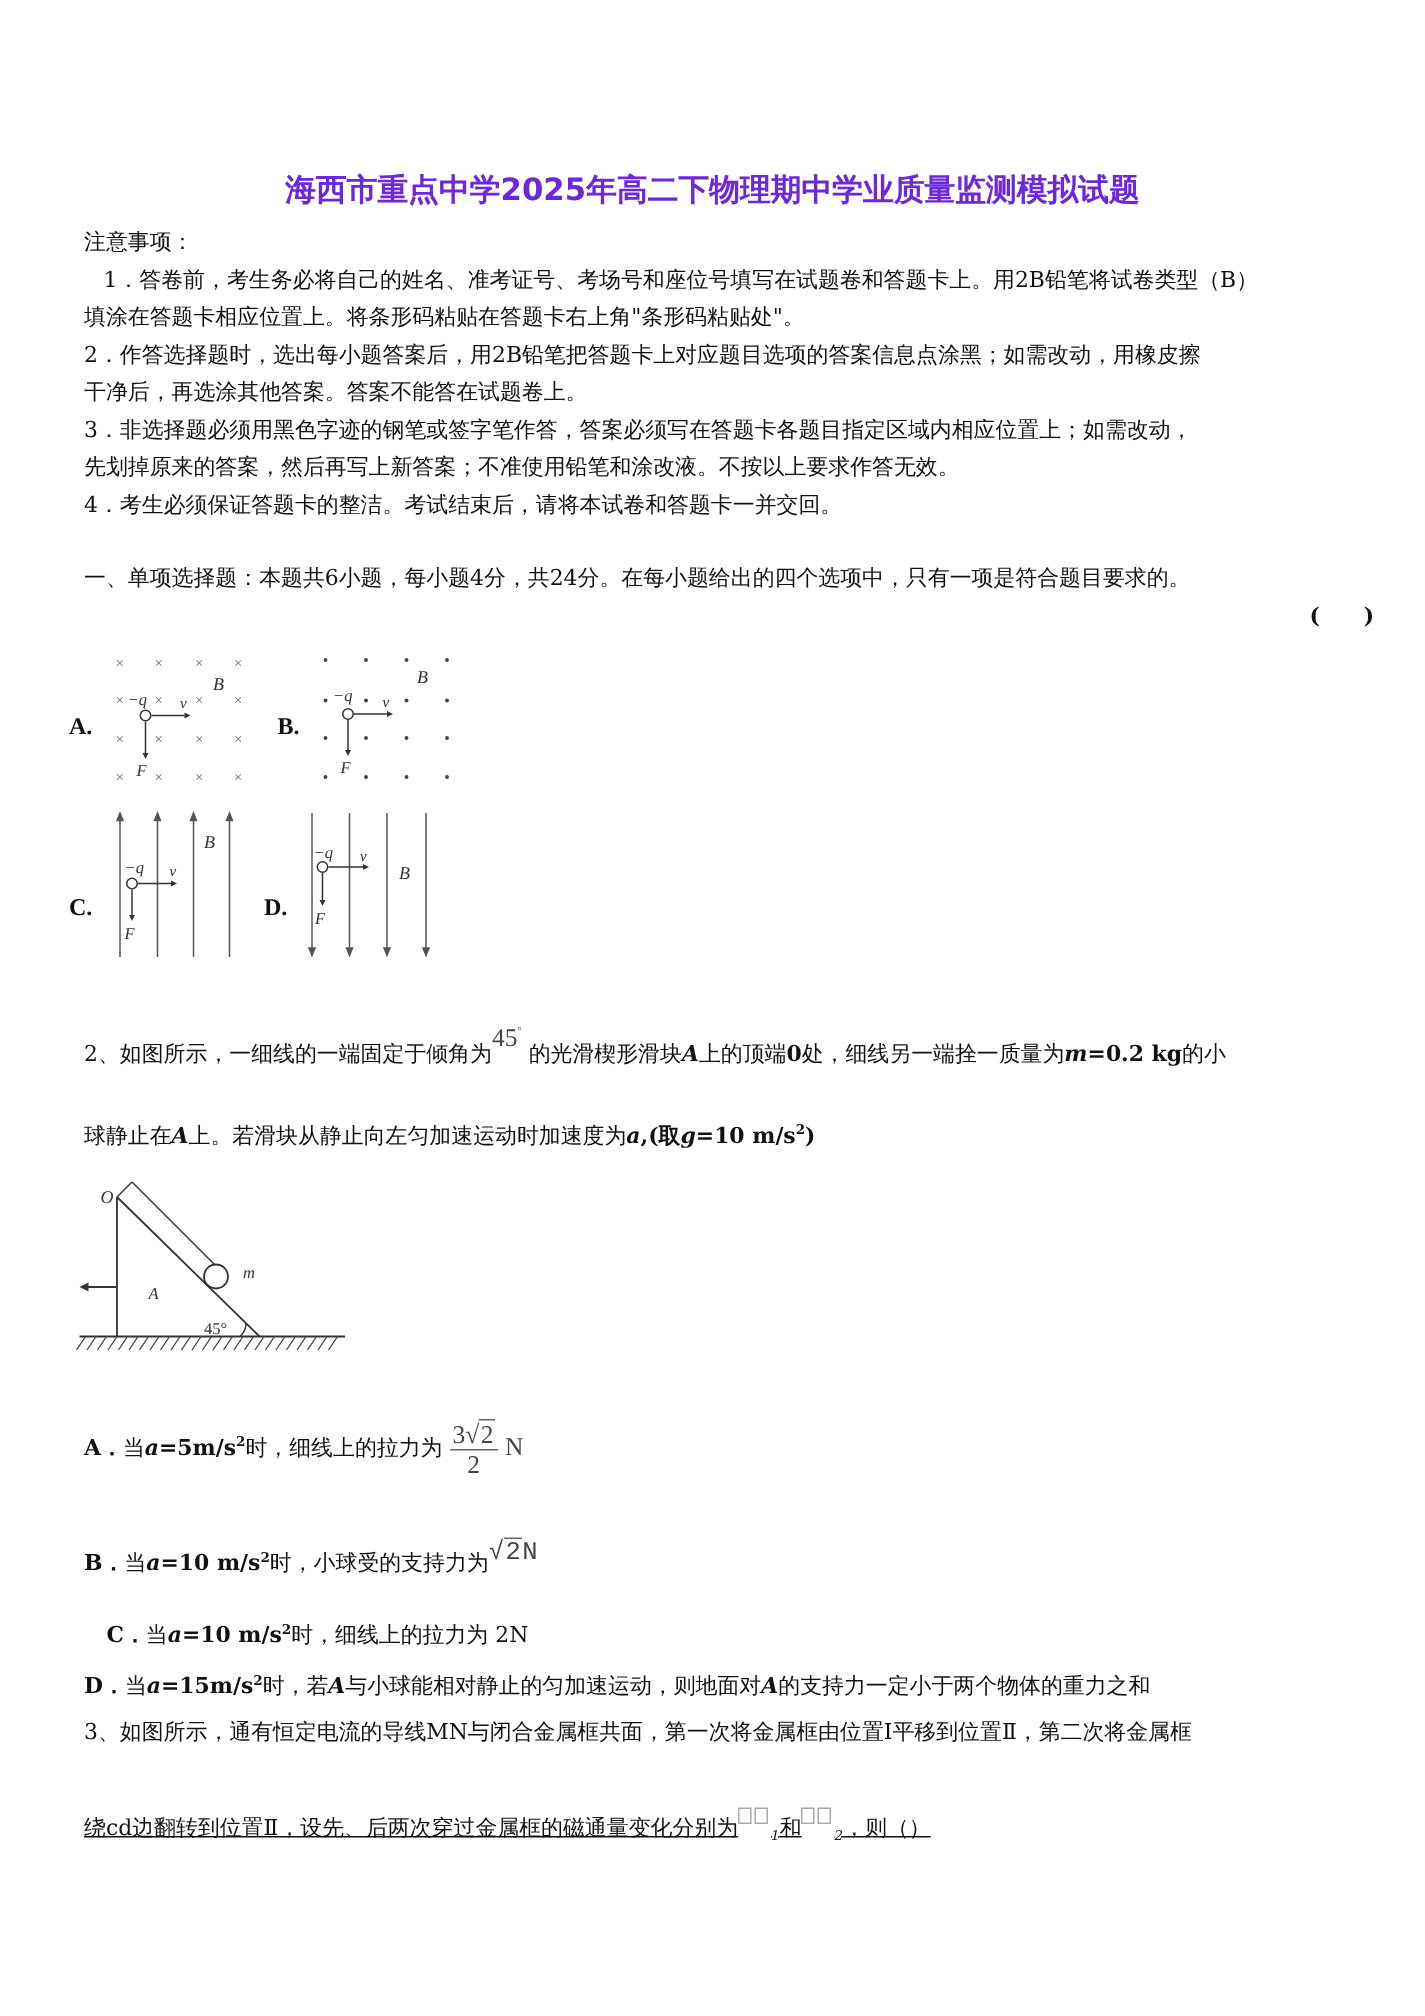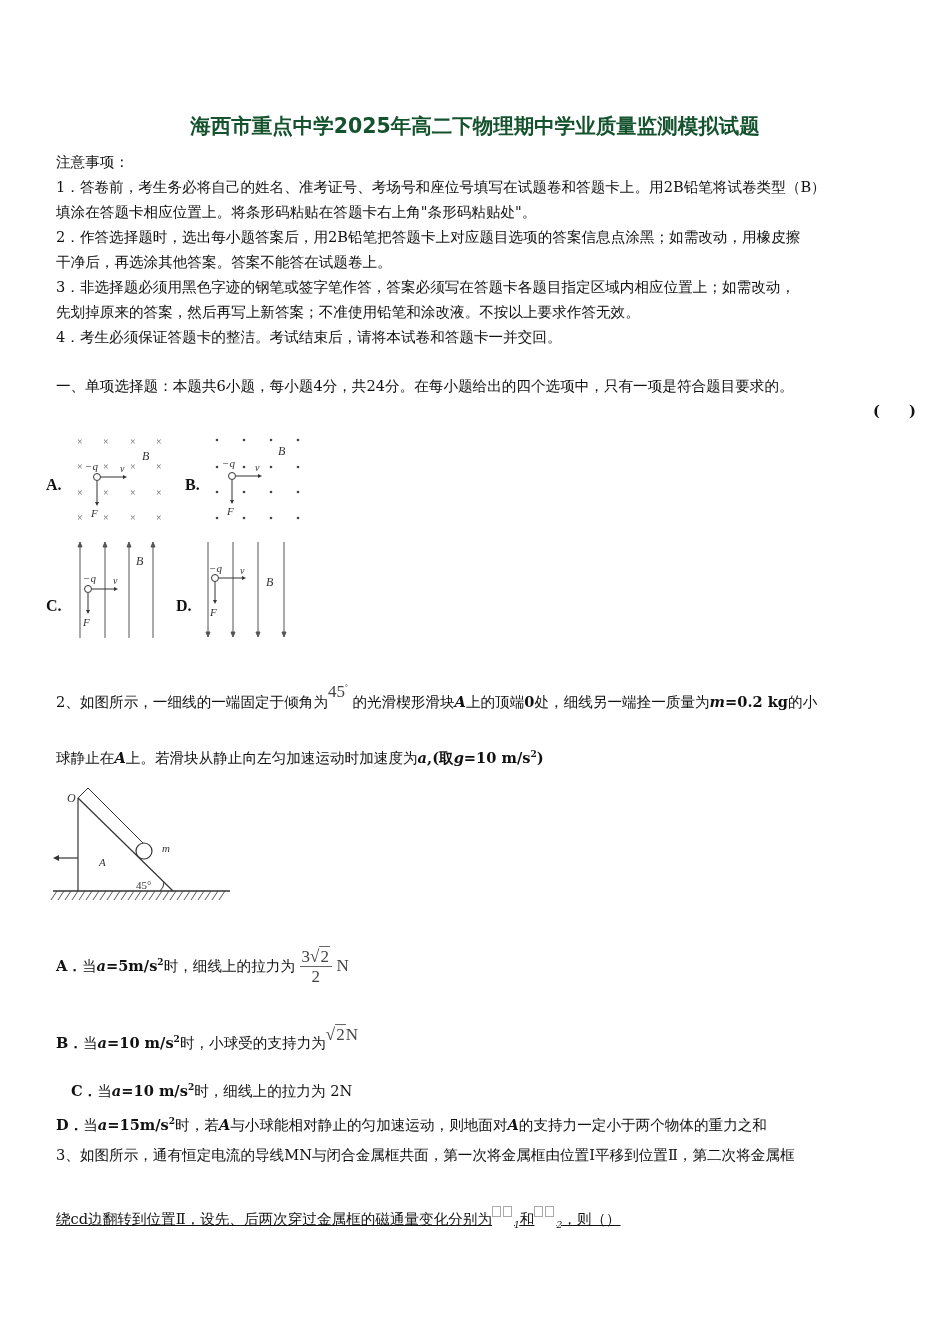--- a/index.html
+++ b/index.html
@@ -1,21 +1,21 @@
 <!DOCTYPE html>
 <html><head>
 <meta charset="utf-8">
 <style>
   html, body { margin: 0; padding: 0; background: #ffffff; }
   body { width: 950px; height: 1344px; position: relative; overflow: hidden;
          font-family: "DejaVu Serif", "Liberation Serif", serif; color: #111; }
   .abs { position: absolute; }
   .title { left: 0; width: 950px; top: 112px; text-align: center;
            font-family: "DejaVu Sans", "Liberation Sans", sans-serif;
-           font-weight: bold; font-size: 20.5px; letter-spacing: 0px; color: #14532d; }
+           font-weight: bold; font-size: 20.5px; letter-spacing: 0px; color: #6d28d9; }
   .line { position: absolute; left: 56px; font-size: 14.6px; white-space: nowrap; line-height: 18px; }
   .b { font-weight: bold; }
   .i { font-style: italic; }
   .sup { font-size: 9px; vertical-align: super; }
   .sub { font-size: 9px; vertical-align: sub; font-style: italic; }
   .opt-label { font-family: "Liberation Serif", serif; font-weight: bold; font-size: 16px; }
   .frac { display: inline-block; vertical-align: middle; text-align: center; color: #444;
           font-family: "Liberation Serif", serif; font-size: 17px; line-height: 19px; }
   .frac .num { display: block; border-bottom: 1px solid #666; padding: 0 2px; }
   .frac .den { display: block; }
@@ -25,21 +25,21 @@
   .deg { font-family: "Liberation Serif", serif; font-size: 17px; color: #444; position: relative; top: -10px; }
   .box { display: inline-block; width: 7px; height: 9px; border: 1px solid #aaa; margin-right: 2px; position: relative; top: -7px; }
   svg text { font-family: "Liberation Serif", serif; }
 </style>
 </head>
 <body>
 
 <div class="abs title">海西市重点中学2025年高二下物理期中学业质量监测模拟试题</div>
 
 <div class="line" style="top:153px;">注意事项：</div>
-<div class="line" style="top:178px;">1．答卷前，考生务必将自己的姓名、准考证号、考场号和座位号填写在试题卷和答题卡上。用2B铅笔将试卷类型（B）</div>
+<div class="line" style="top:178px;margin-left:13px;">1．答卷前，考生务必将自己的姓名、准考证号、考场号和座位号填写在试题卷和答题卡上。用2B铅笔将试卷类型（B）</div>
 <div class="line" style="top:203px;">填涂在答题卡相应位置上。将条形码粘贴在答题卡右上角"条形码粘贴处"。</div>
 <div class="line" style="top:228px;">2．作答选择题时，选出每小题答案后，用2B铅笔把答题卡上对应题目选项的答案信息点涂黑；如需改动，用橡皮擦</div>
 <div class="line" style="top:253px;">干净后，再选涂其他答案。答案不能答在试题卷上。</div>
 <div class="line" style="top:278px;">3．非选择题必须用黑色字迹的钢笔或签字笔作答，答案必须写在答题卡各题目指定区域内相应位置上；如需改动，</div>
 <div class="line" style="top:303px;">先划掉原来的答案，然后再写上新答案；不准使用铅笔和涂改液。不按以上要求作答无效。</div>
 <div class="line" style="top:328px;">4．考生必须保证答题卡的整洁。考试结束后，请将本试卷和答题卡一并交回。</div>
 
 <div class="line" style="top:377px;">一、单项选择题：本题共6小题，每小题4分，共24分。在每小题给出的四个选项中，只有一项是符合题目要求的。</div>
 
 <div class="line" style="top:402px; width:860px;">
@@ -208,21 +208,21 @@
   </g>
 </svg>
 
 <div class="line" style="top:952px; line-height:40px; height:40px; top:942px;">
   <span class="b">A．</span><span>当</span><span class="b i">a</span><span class="b">=5m/s</span><span class="b sup">2</span><span>时，细线上的拉力为</span>
   <span class="frac"><span class="num"><span>3</span><span class="sqrt">√<span class="rad">2</span></span></span><span class="den">2</span></span>
   <span class="unit">N</span>
 </div>
 
 <div class="line" style="top:1030px;">
-  <span class="b">B．</span><span>当</span><span class="b i">a</span><span class="b">=10 m/s</span><span class="b sup">2</span><span>时，小球受的支持力为</span><span class="sqrt" style="position:relative; top:-8px;">√<span class="rad">2</span><span>N</span></span>
+  <span class="b">B．</span><span>当</span><span class="b i">a</span><span class="b">=10 m/s</span><span class="b sup">2</span><span>时，小球受的支持力为</span><span class="sqrt" style="position:relative; top:-8px;font-family:Liberation Mono, monospace;">√<span class="rad">2</span><span>N</span></span>
 </div>
 
 <div class="line" style="top:1078px;margin-left:15px;">
   <span class="b">C．</span><span>当</span><span class="b i">a</span><span class="b">=10 m/s</span><span class="b sup">2</span><span>时，细线上的拉力为 2N</span>
 </div>
 
 <div class="line" style="top:1112px;">
   <span class="b">D．</span><span>当</span><span class="b i">a</span><span class="b">=15m/s</span><span class="b sup">2</span><span>时，若</span><span class="b i">A</span><span>与小球能相对静止的匀加速运动，则地面对</span><span class="b i">A</span><span>的支持力一定小于两个物体的重力之和</span>
 </div>
 

